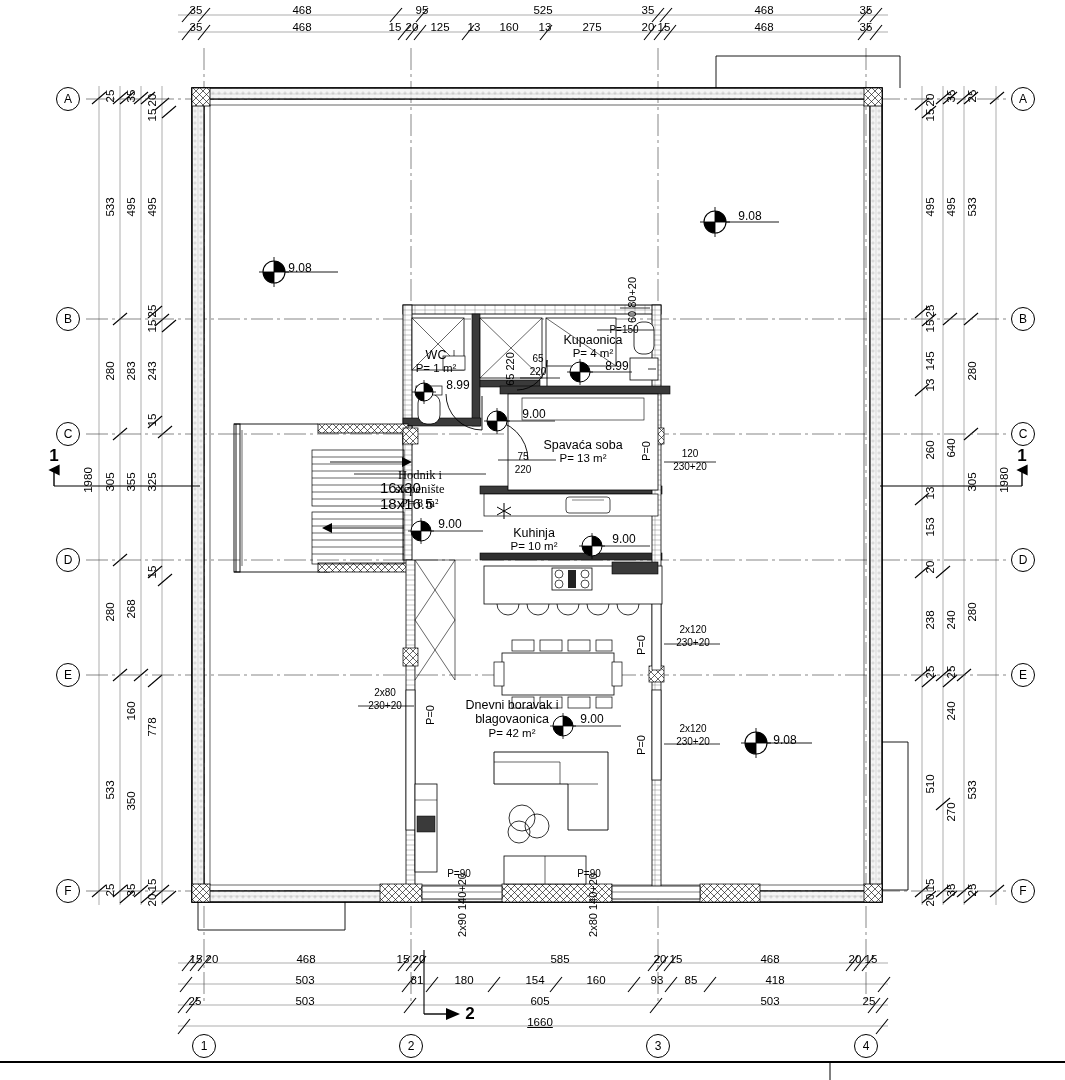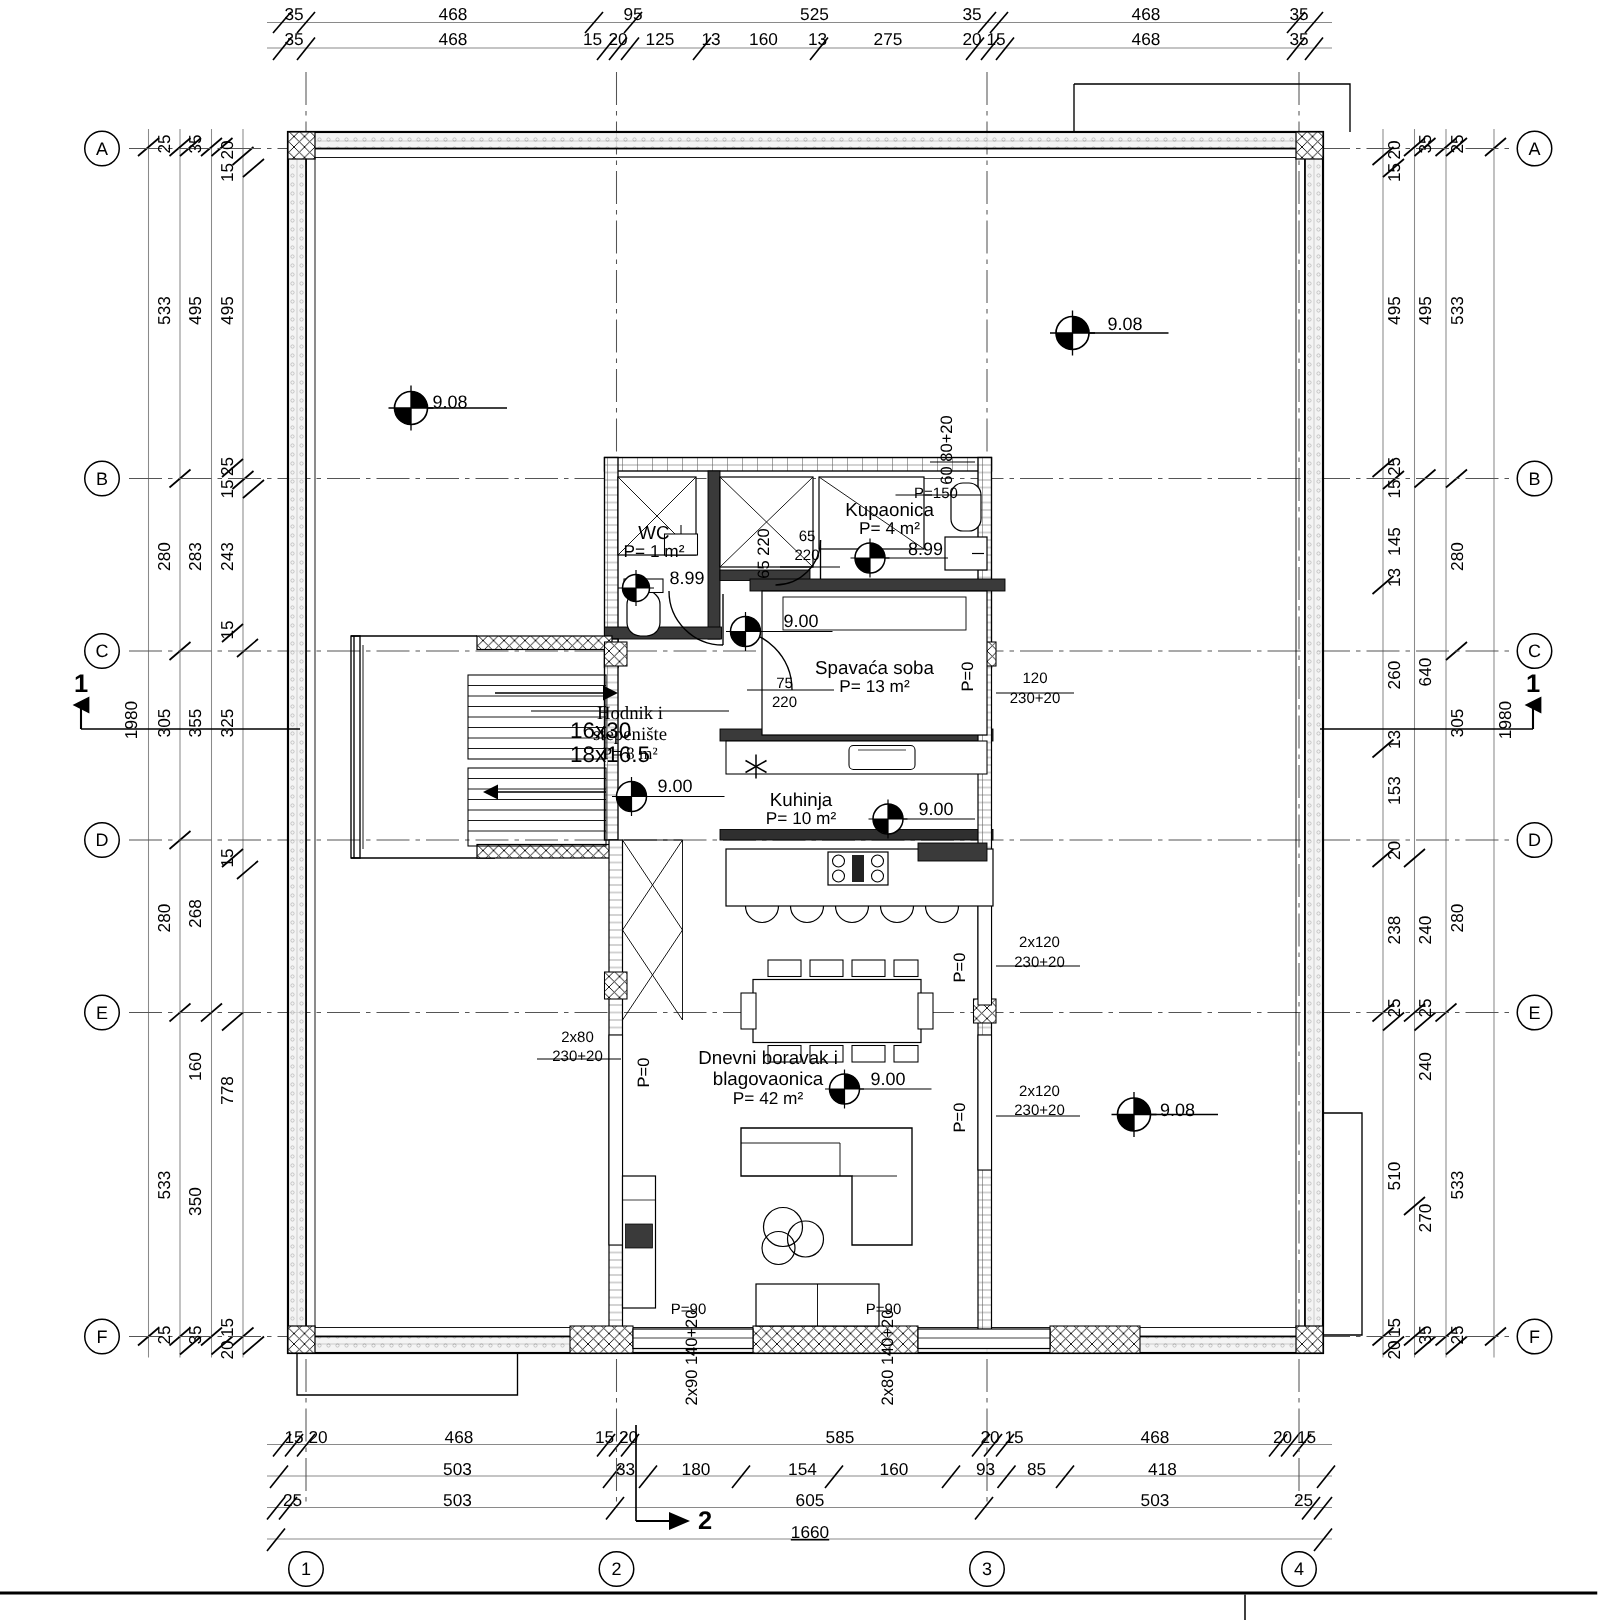--- a/index.html
+++ b/index.html
@@ -660,21 +660,21 @@
     <div class="dimtxt" style="left: 306px; top: 959px;">468</div>
     <div class="dimtxt" style="left: 403px; top: 959px;">15</div>
     <div class="dimtxt" style="left: 419px; top: 959px;">20</div>
     <div class="dimtxt" style="left: 540px; top: 959px; margin-left: 20px;">585</div>
     <div class="dimtxt" style="left: 660px; top: 959px;">20</div>
     <div class="dimtxt" style="left: 676px; top: 959px;">15</div>
     <div class="dimtxt" style="left: 770px; top: 959px;">468</div>
     <div class="dimtxt" style="left: 855px; top: 959px;">20</div>
     <div class="dimtxt" style="left: 871px; top: 959px;">15</div>
     <div class="dimtxt" style="left: 305px; top: 980px;">503</div>
-    <div class="dimtxt" style="left: 417px; top: 980px;">33</div>
+    <div class="dimtxt" style="left: 417px; top: 980px;">81</div>
     <div class="dimtxt" style="left: 464px; top: 980px;">180</div>
     <div class="dimtxt" style="left: 535px; top: 980px;">154</div>
     <div class="dimtxt" style="left: 596px; top: 980px;">160</div>
     <div class="dimtxt" style="left: 657px; top: 980px;">93</div>
     <div class="dimtxt" style="left: 691px; top: 980px;">85</div>
     <div class="dimtxt" style="left: 775px; top: 980px;">418</div>
     <div class="dimtxt" style="left: 195px; top: 1001px;">25</div>
     <div class="dimtxt" style="left: 305px; top: 1001px;">503</div>
     <div class="dimtxt" style="left: 540px; top: 1001px;">605</div>
     <div class="dimtxt" style="left: 770px; top: 1001px;">503</div>

